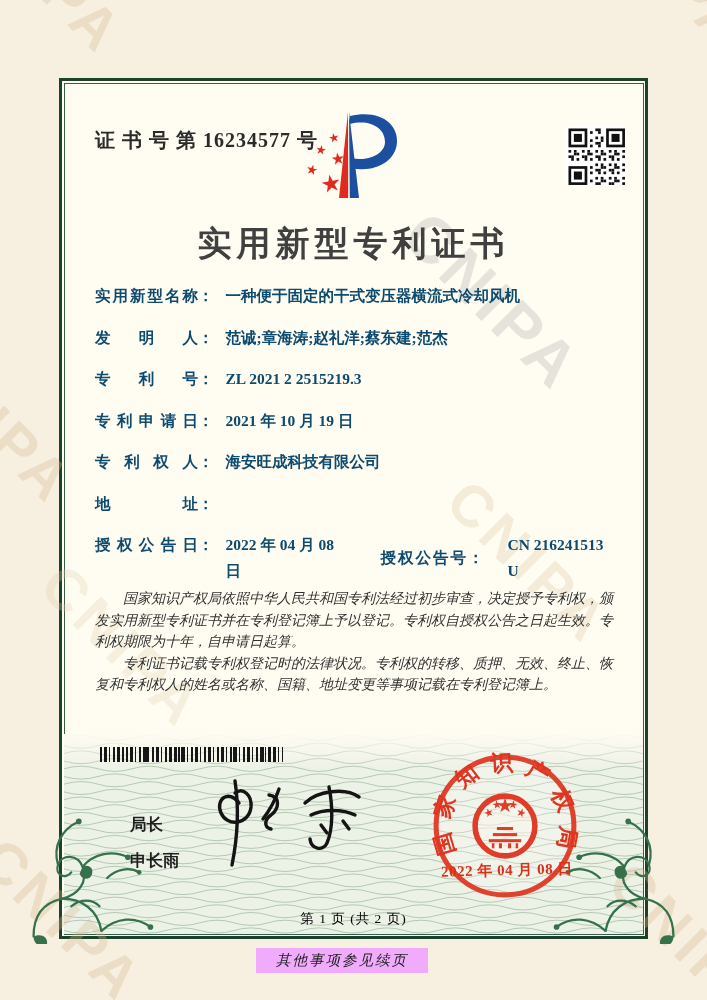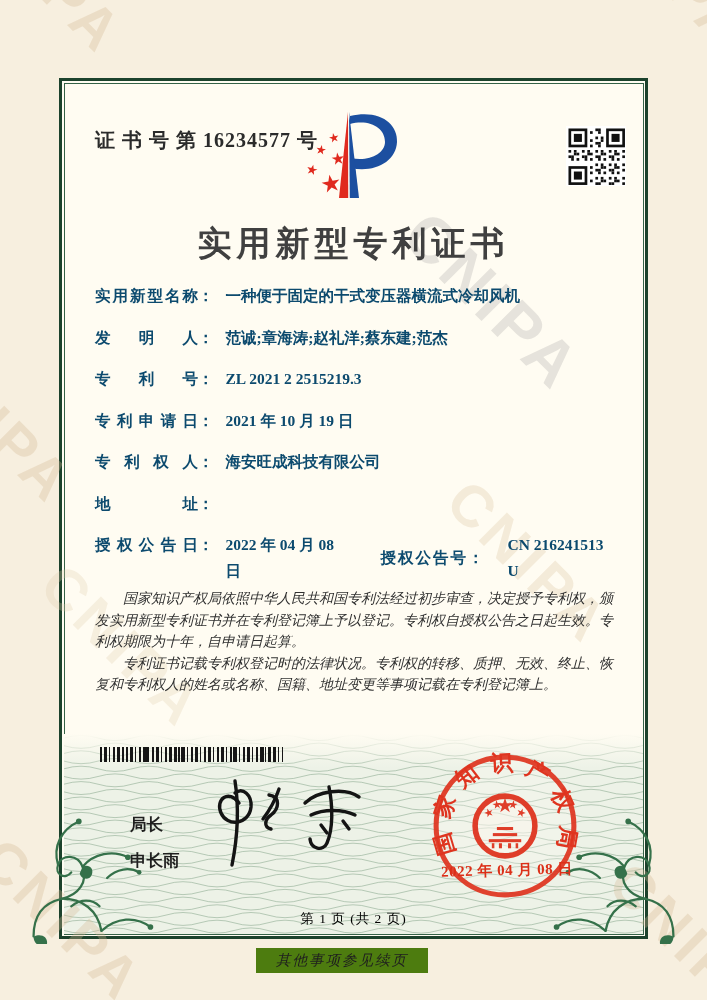--- a/index.html
+++ b/index.html
@@ -68,21 +68,21 @@
           font-family:"Liberation Sans","DejaVu Sans",sans-serif;
           font-size:16.5px;font-weight:600;color:#1f1f1f;line-height:36px;}
   .signature{position:absolute;left:205px;top:773px;width:178px;height:102px;z-index:3;}
   .seal{position:absolute;left:428px;top:749px;width:154px;height:154px;z-index:4;}
   .seal-date{position:absolute;left:432px;top:861px;width:150px;text-align:center;z-index:5;
              color:#dc2f18;font-weight:700;font-size:15px;letter-spacing:0.5px;
              transform:rotate(-1.5deg);}
   .page-num{position:absolute;left:59px;width:589px;top:910px;text-align:center;z-index:3;
             font-size:13.5px;color:#000000;letter-spacing:1px;}
   .note{position:absolute;left:342px;top:948px;transform:translateX(-50%);z-index:2;
-        background:#4d7c0f;padding:3px 20px;font-style:italic;font-size:14.5px;color:#1f1f1f;
+        background:#f0abfc;padding:3px 20px;font-style:italic;font-size:14.5px;color:#1f1f1f;
         letter-spacing:2px;white-space:nowrap;}
 </style>
 </head>
 <body>
 
 <div class="page">
 
   <div class="frame">
     <div class="frame-inner"></div>
     <div class="band">

